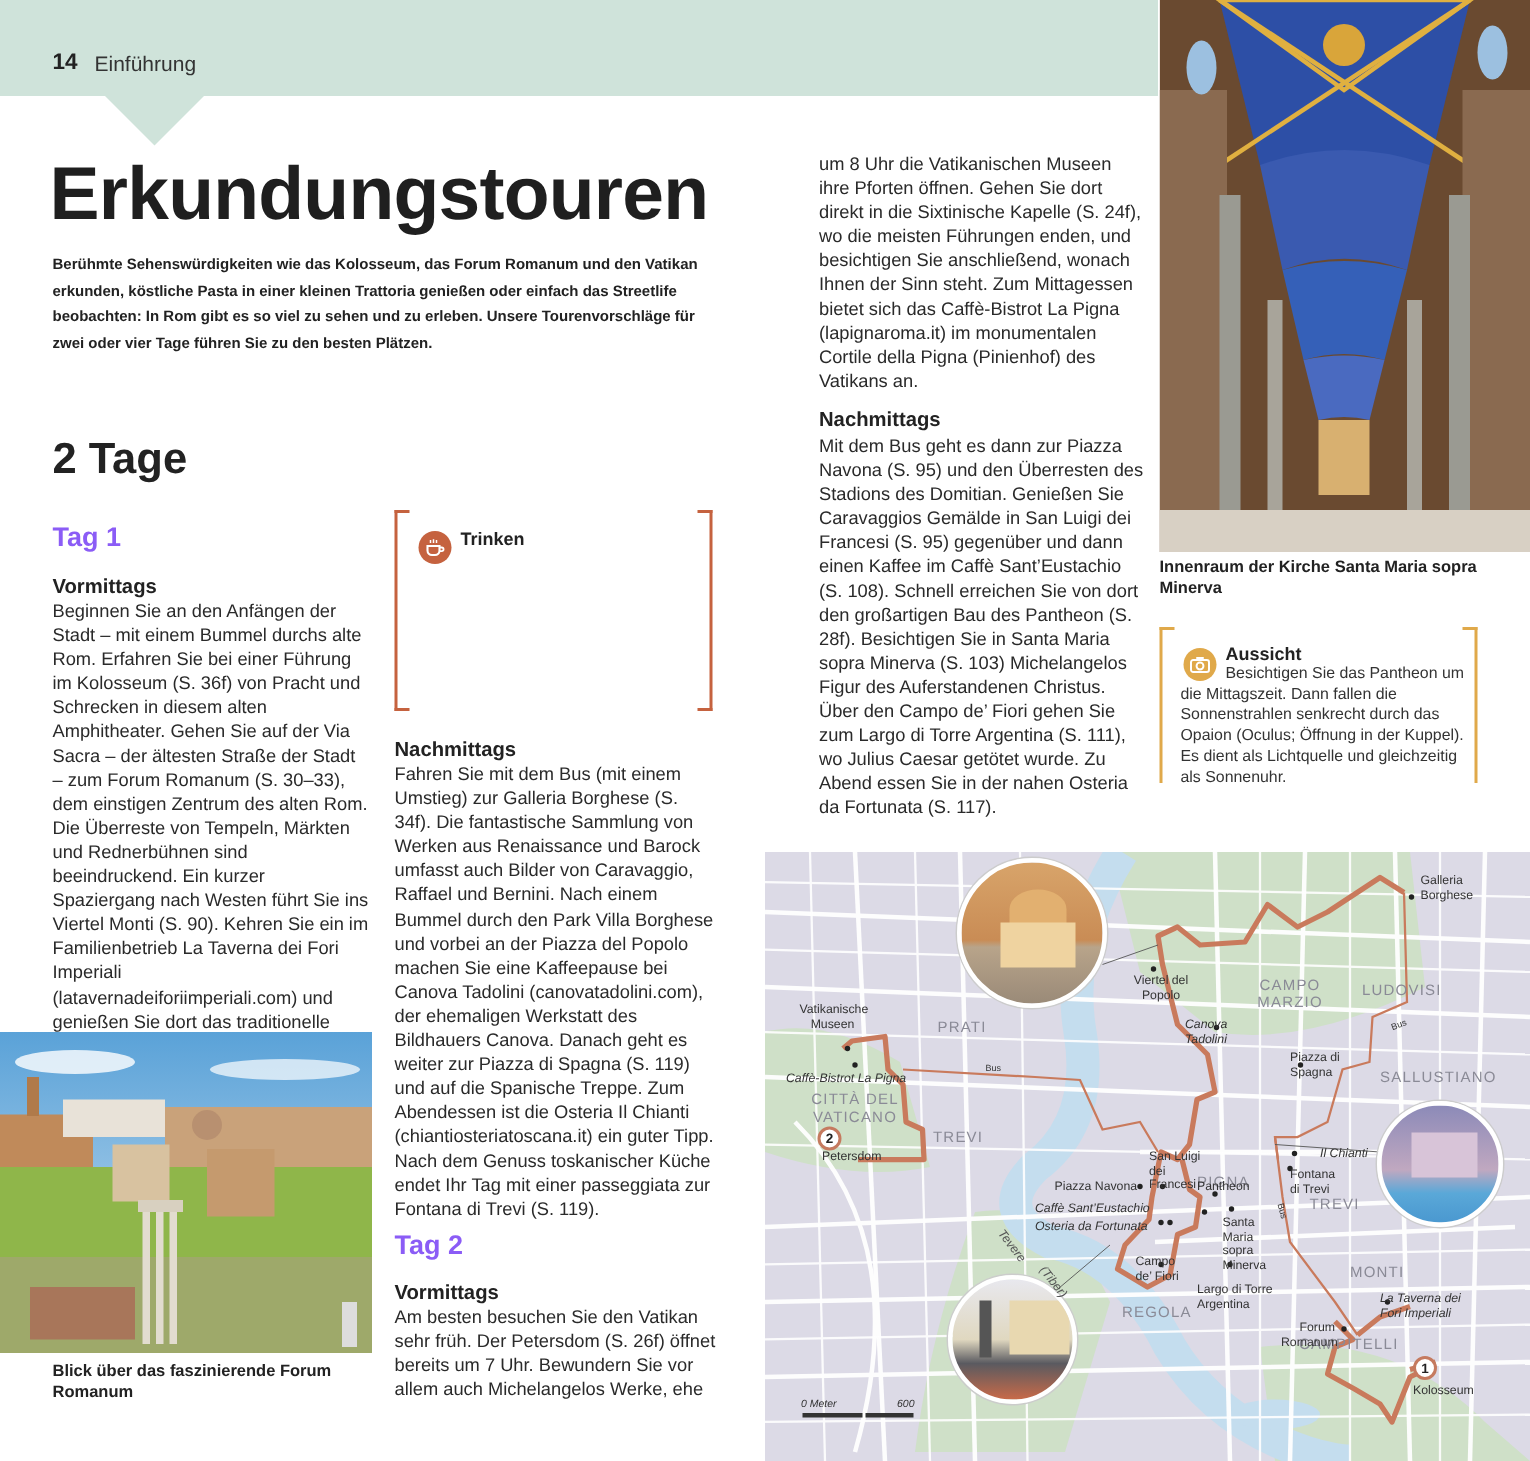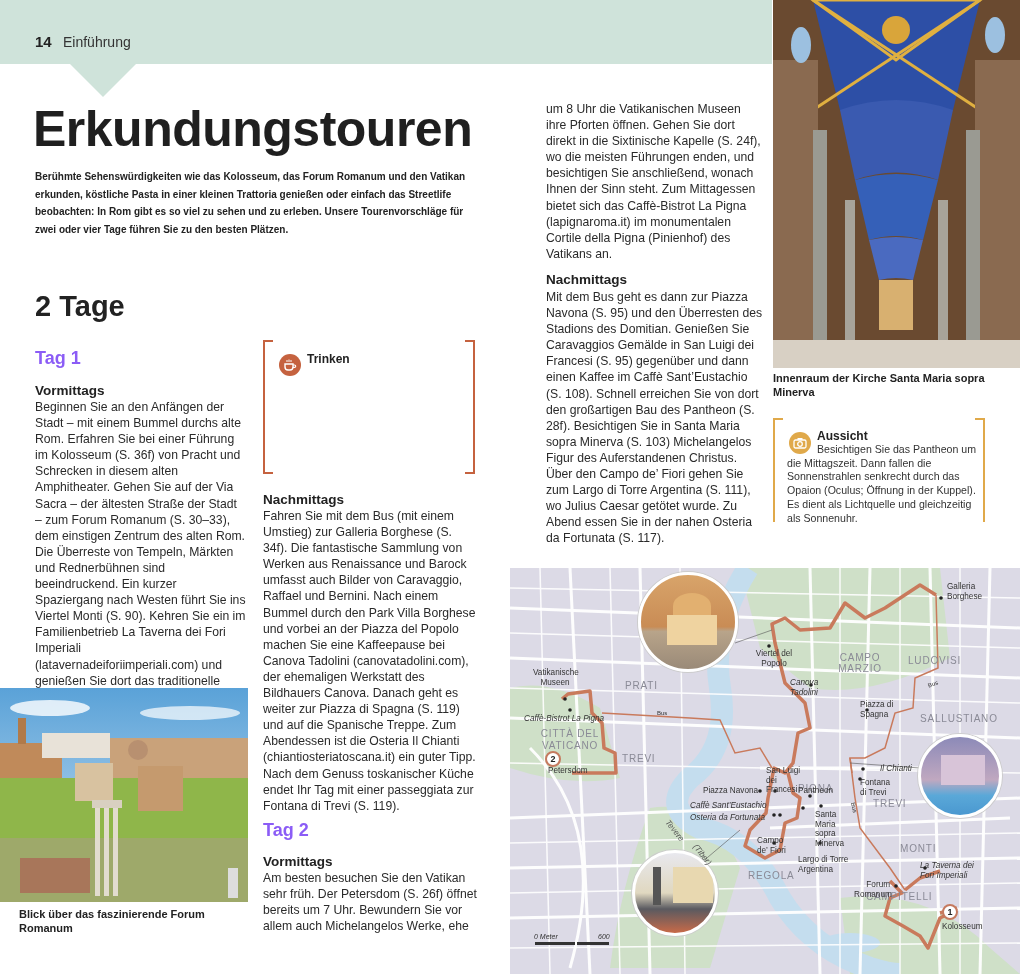--- a/index.html
+++ b/index.html
@@ -76,21 +76,21 @@
     <rect x="138" y="78" width="45" height="45" fill="#c59a6e"></rect>
     <rect x="0" y="150" width="248" height="64" fill="#a8a080" opacity="0.6"></rect>
     <rect x="20" y="170" width="70" height="35" fill="#a8765a"></rect>
     <rect x="95" y="118" width="5" height="90" fill="#e2dccf"></rect>
     <rect x="104" y="118" width="5" height="90" fill="#e2dccf"></rect>
     <rect x="113" y="118" width="5" height="90" fill="#e2dccf"></rect>
     <rect x="92" y="112" width="30" height="8" fill="#d8d0c0"></rect>
     <rect x="228" y="180" width="10" height="30" fill="#ddd"></rect>
   </svg>
 </div>
-<p class="caption" style="left:19px;top:908px;width:200px;">Blick über das faszinierende Forum Romanum</p>
+<p class="caption" style="left:35px;top:908px;width:200px;">Blick über das faszinierende Forum Romanum</p>
 
 <div class="tipbox" style="left:263px;top:340px;width:212px;height:134px;color:#c5623f;">
   <div class="br-l" style="border-color:#c5623f;"></div>
   <div class="br-r" style="border-color:#c5623f;"></div>
   <div class="tip-icon" style="left:16px;top:14px;background:#c5623f;">
     <svg width="14" height="14" viewBox="0 0 14 14">
         <path d="M2 6h8v3a3 3 0 0 1-3 3H5a3 3 0 0 1-3-3z" fill="none" stroke="#fff" stroke-width="1.4"></path>
         <path d="M10 7h1.5a1.2 1.2 0 0 1 0 2.4H10" fill="none" stroke="#fff" stroke-width="1.2"></path>
         <path d="M4 2v2M6 1.5v2.5M8 2v2" stroke="#fff" stroke-width="1"></path>
       </svg>

